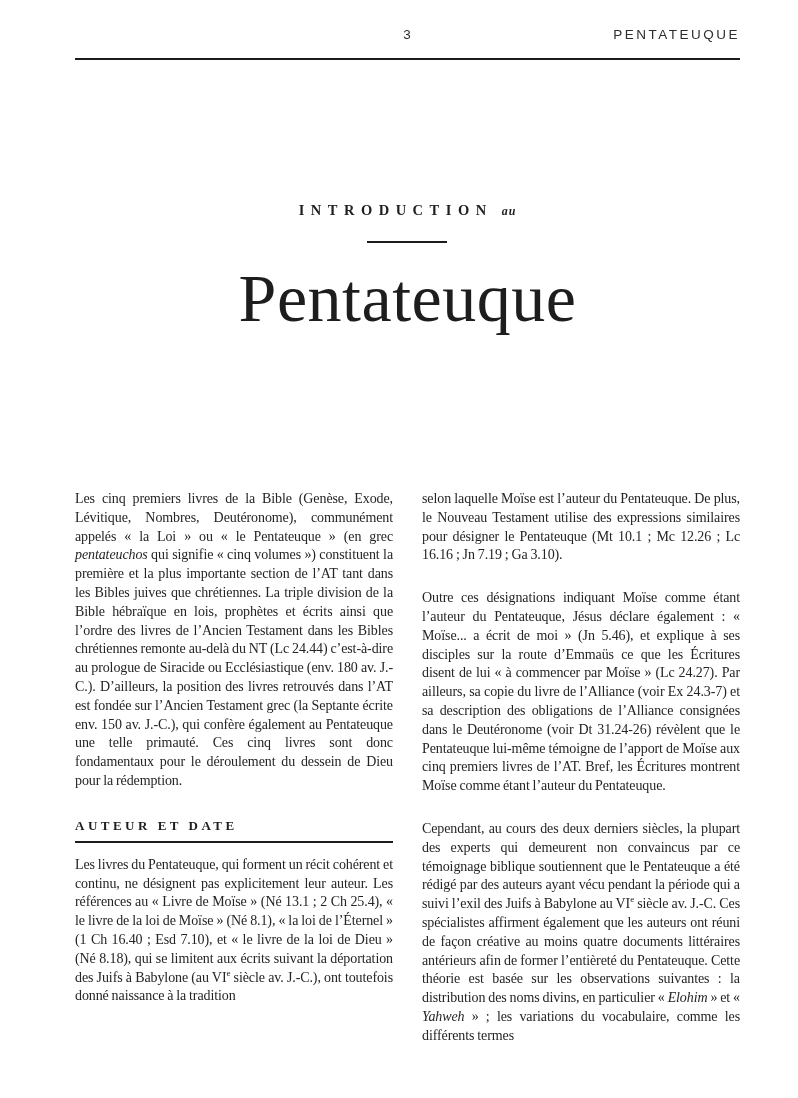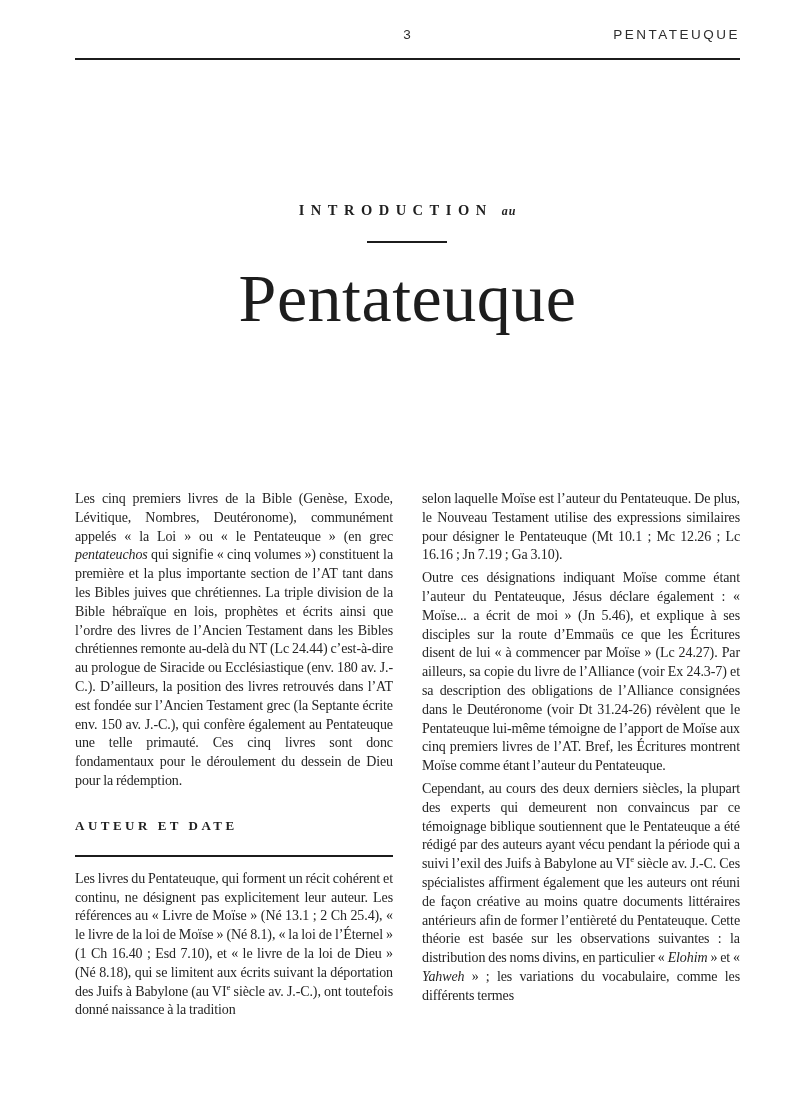--- a/index.html
+++ b/index.html
@@ -62,29 +62,29 @@
     position:absolute;top:490px;left:75px;width:665px;bottom:0;
     display:flex;gap:29px;
   }
   .column{width:318px;}
   .body-par{
     font-size:14px;line-height:18.8px;
     text-align:justify;
     letter-spacing:-0.1px;word-spacing:-0.5px;
     color:var(--text);
   }
-  .body-par + .body-par{margin-top:4px;}
+  .body-par + .body-par{margin-top:24px;}
   .body-par i{font-style:italic;}
   .body-par sup{font-size:9px;line-height:0;vertical-align:super;}
   .section-heading{
     margin-top:27px;margin-bottom:13px;
     font-size:13px;font-weight:700;letter-spacing:3.5px;
     color:#1f1f1f;
     border-bottom:2px solid var(--rule);
-    padding-bottom:21px;
+    padding-bottom:7px;
   }
 </style>
 </head>
 <body>
 
 <div class="page">
 
   <div class="running-header">
     <span class="page-number">3</span>
     <span class="running-title">PENTATEUQUE</span>

